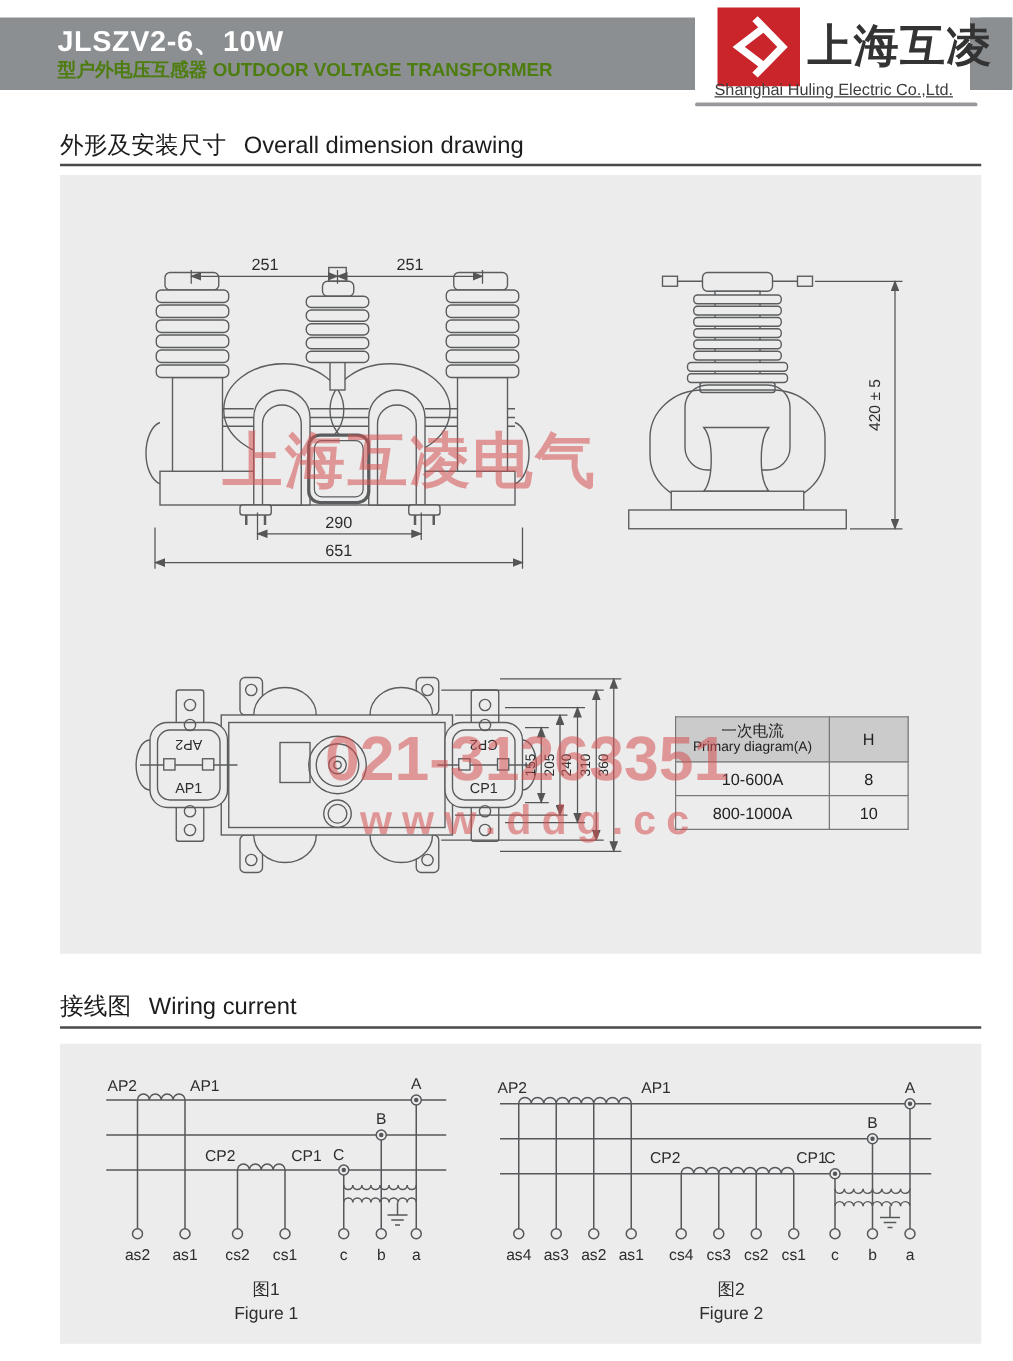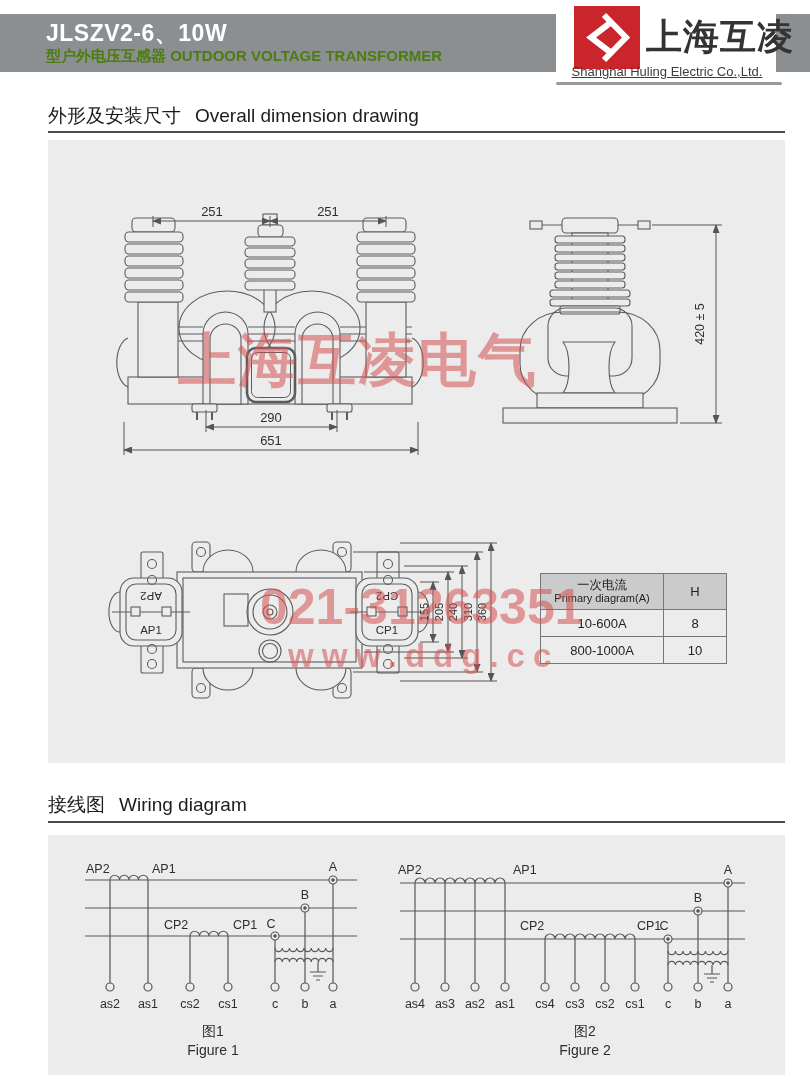--- a/index.html
+++ b/index.html
@@ -25,21 +25,21 @@
   .dim-table{left:540px;top:573px;border-collapse:collapse;background:#ececec;}
   .dim-table td{border:1px solid #777;text-align:center;color:#222;}
   .dim-table .th{background:#cbcbcb;height:33px;}
   .dim-table .c1{width:120px;}
   .dim-table .c2{width:60px;}
   .dim-table .zh{font-size:12.5px;line-height:1.15;}
   .dim-table .en{font-size:11px;line-height:1.15;}
   .dim-table .val{font-size:13px;height:24px;}
   
   .wm{color:rgba(214,80,80,.55);font-weight:bold;white-space:nowrap;pointer-events:none;}
-  .wm1{left:178px;top:322px;font-size:58px;letter-spacing:2px;text-align:center;}
+  .wm1{left:178px;top:337px;font-size:48px;letter-spacing:2px;text-align:center;}
   .wm2{left:260px;top:578px;font-size:50px;}
   .wm3{left:288px;top:637px;font-size:33px;letter-spacing:8px;}
   svg{position:absolute;}
   svg text{fill:#2e2e2e;font-family:"Liberation Sans","DejaVu Sans",sans-serif;}
 </style>
 </head>
 <body>
 
 <div class="abs hdr-bar"></div>
 <div class="abs hdr-model">JLSZV2-6、10W</div>
@@ -282,21 +282,21 @@
     <td class="val">10</td>
   </tr>
 </tbody>
   </table>
 
 <div class="abs wm wm1">上海互凌电气</div>
 <div class="abs wm wm2">021-31263351</div>
 <div class="abs wm wm3">www.ddg.cc</div>
 
 <div class="abs sec-title" style="left:48px;top:792px">
-  <span>接线图</span><span class="en">Wiring diagram</span>
+  <span>接线图</span><span class="en">Wiring current</span>
 </div>
 <div class="abs rule" style="top:821px"></div>
 
 <div class="abs panel" style="top:835px;height:240px"></div>
 
 <svg style="left:48px;top:835px" width="737" height="240" viewBox="48 835 737 240">
 
   <g>
     <g stroke="#55575a" stroke-width="1.2" fill="none">
       <path d="M85,880 H357 M85,908 H357 M85,936 H357"></path>

